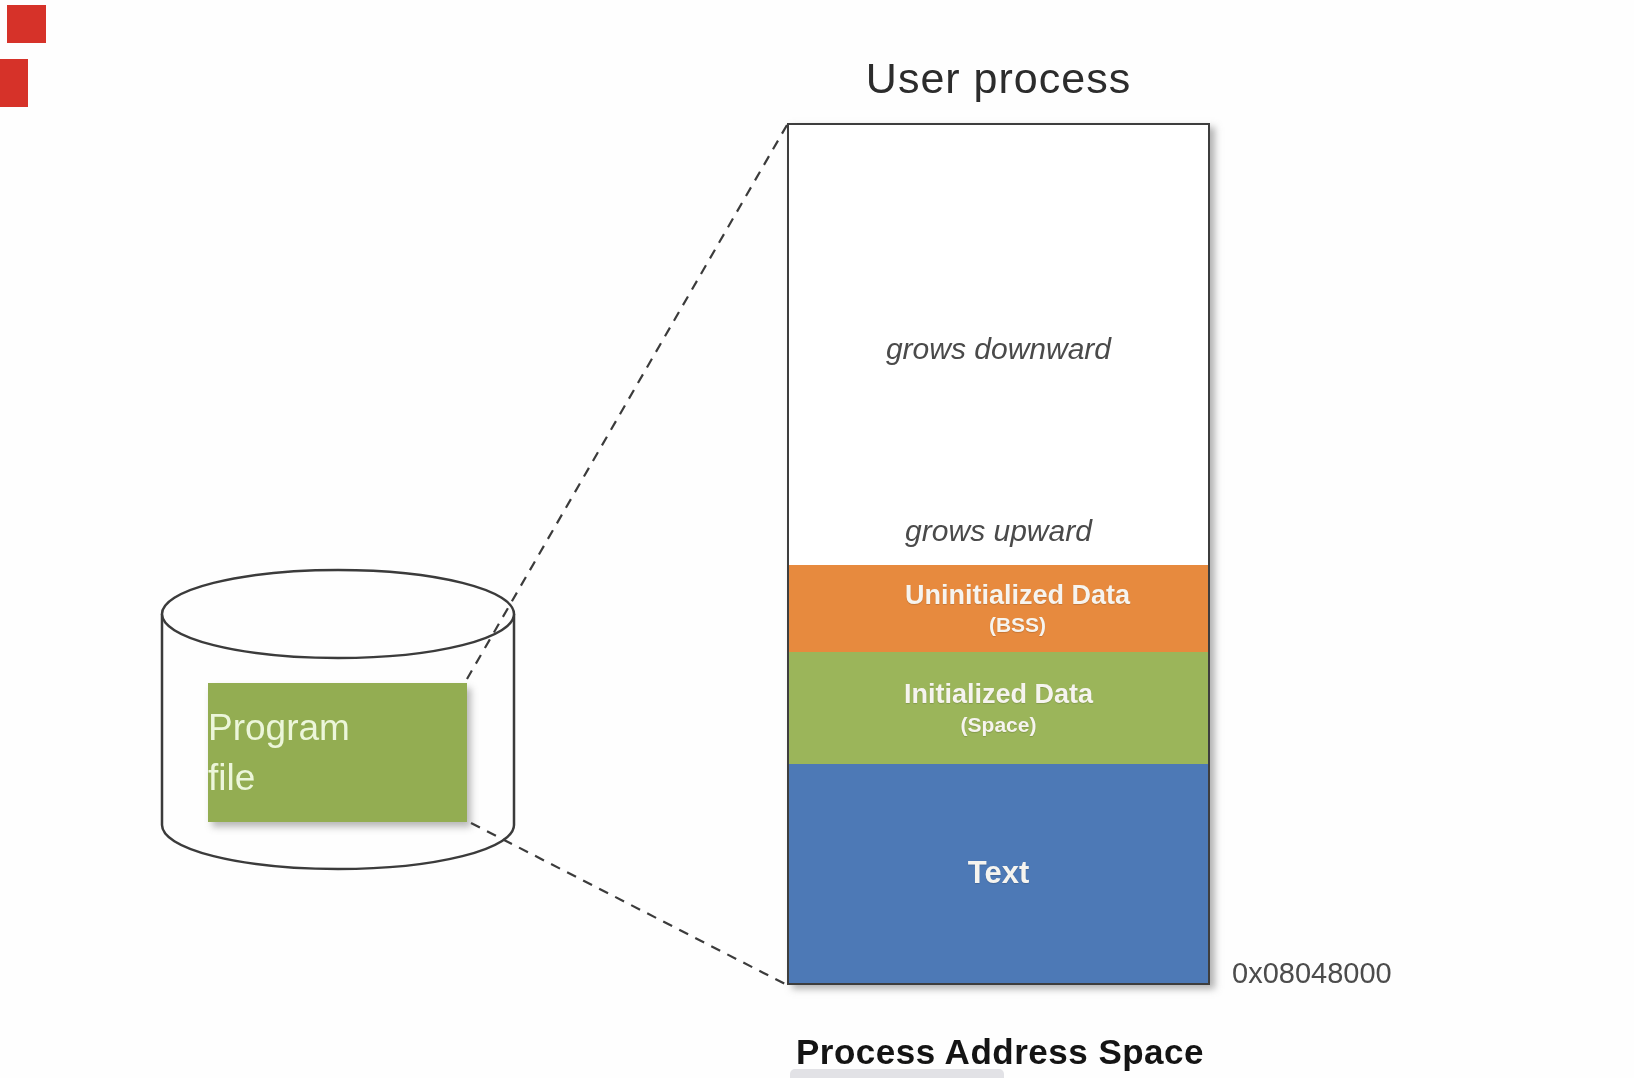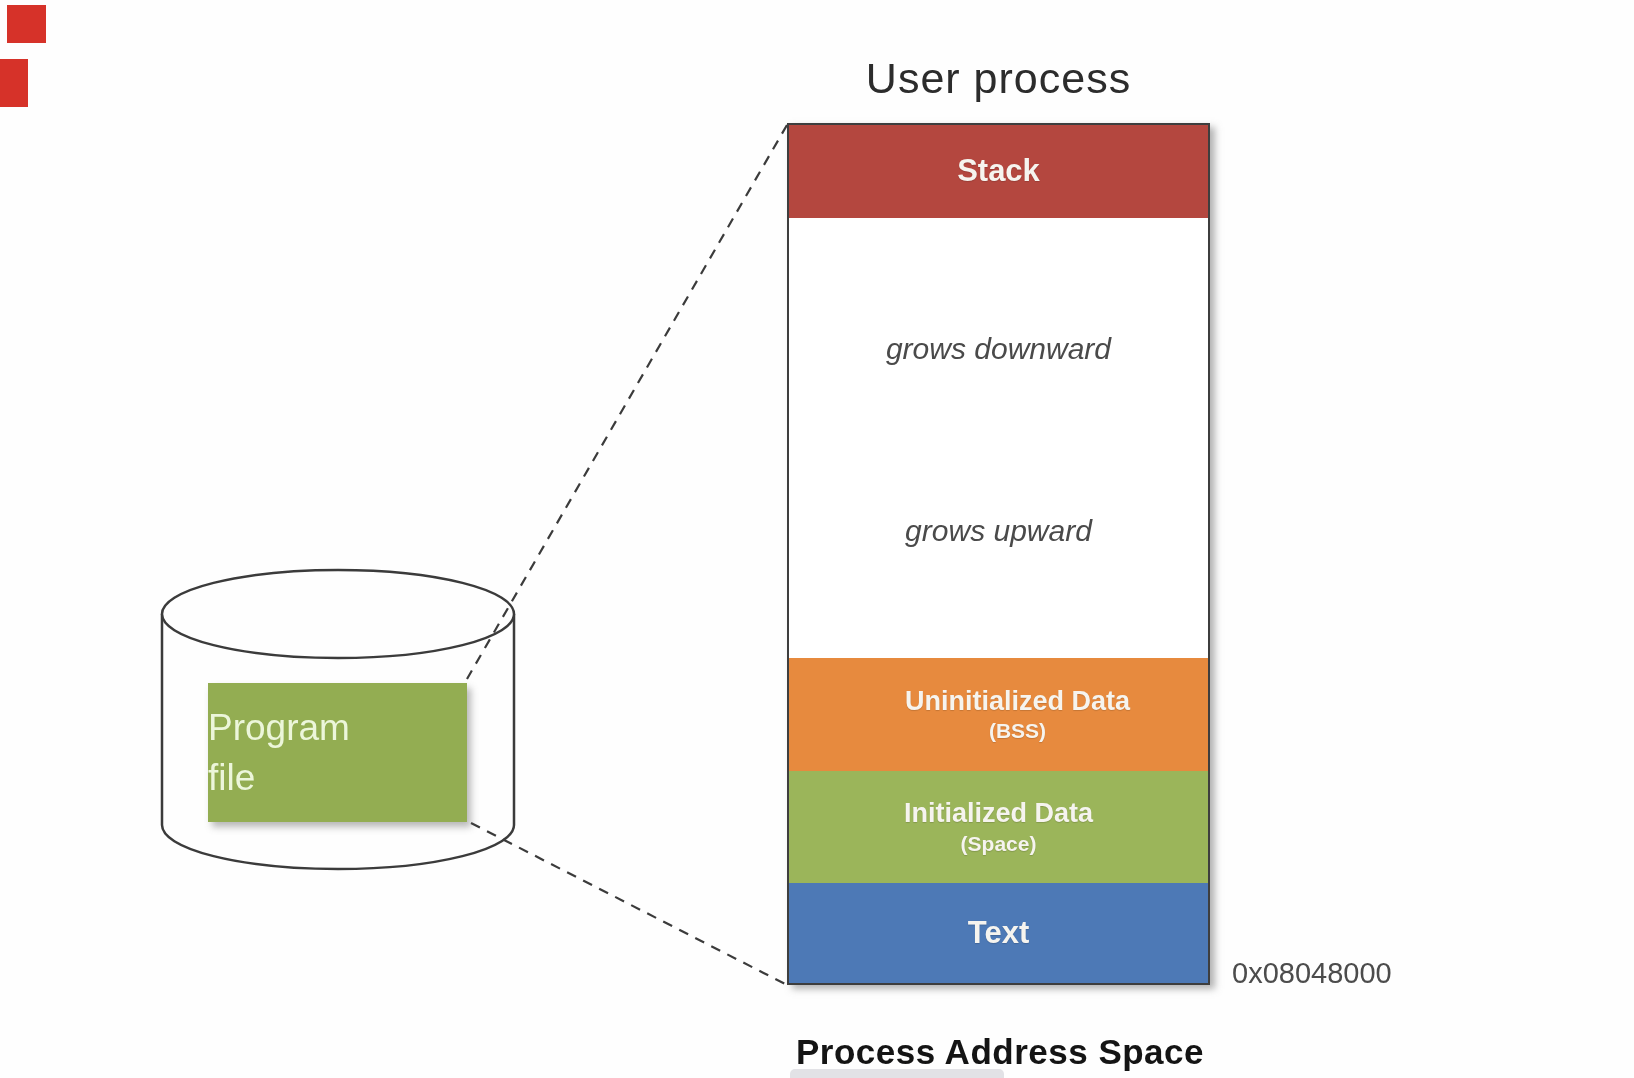--- a/index.html
+++ b/index.html
@@ -39,21 +39,21 @@
     align-items:center;justify-content:center;
     color:var(--label-white,#f6f4ef);
     font-weight:bold;
     text-shadow:0 1px 1px rgba(0,0,0,0.15);
   }
   .block .main{font-size:31px;line-height:1.25;}
   .block .sub{font-size:21px;line-height:1.25;}
   .block.twoline .main{font-size:27px;}
   #block-stack{height:93px;background:var(--stack-red,#b4473f);}
   #gap-white{height:440px;background:#ffffff;}
-  #block-bss{height:113px;background:var(--bss-orange,#e78a3e);padding-left:38px;}
+  #block-bss{height:87px;background:var(--bss-orange,#e78a3e);padding-left:38px;}
   #block-data{height:112px;background:var(--data-green,#9bb55a);}
   #block-text{flex:1;background:var(--text-blue,#4d79b6);}
 
   
   .grow-note{
     width:423px;left:787px;text-align:center;
     font-size:30px;color:#4a4a4a;font-style:italic;
   }
   #note-down{top:332px;}
   #note-up{top:514px;}
@@ -121,23 +121,20 @@
 
     <g stroke="#1a1a1a" fill="#1a1a1a">
       <line x1="995" y1="579" x2="995" y2="658" stroke-width="2.5"></line>
       <polygon points="995,559 985,582 1005,582" stroke="none"></polygon>
     </g>
   </svg>
 
   <div id="title" class="abs">User process</div>
 
   <div id="column" class="abs">
-    <div id="block-stack" class="block">
-      <span class="main">Stack</span>
-    </div>
     <div id="gap-white"></div>
     <div id="block-bss" class="block twoline">
       <span class="main">Uninitialized Data</span>
       <span class="sub">(BSS)</span>
     </div>
     <div id="block-data" class="block twoline">
       <span class="main">Initialized Data</span>
       <span class="sub">(Space)</span>
     </div>
     <div id="block-text" class="block">

